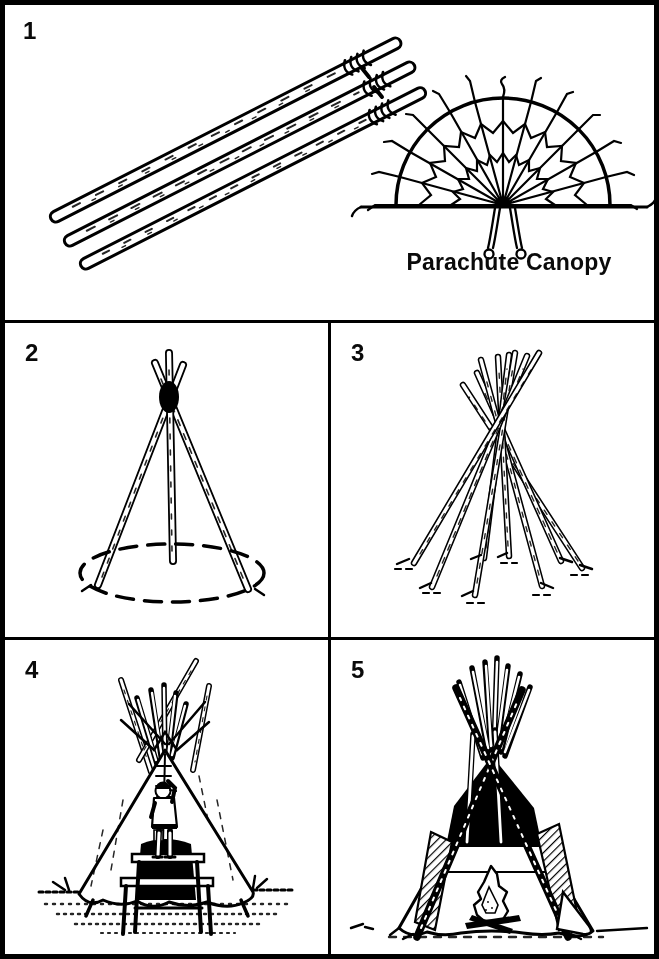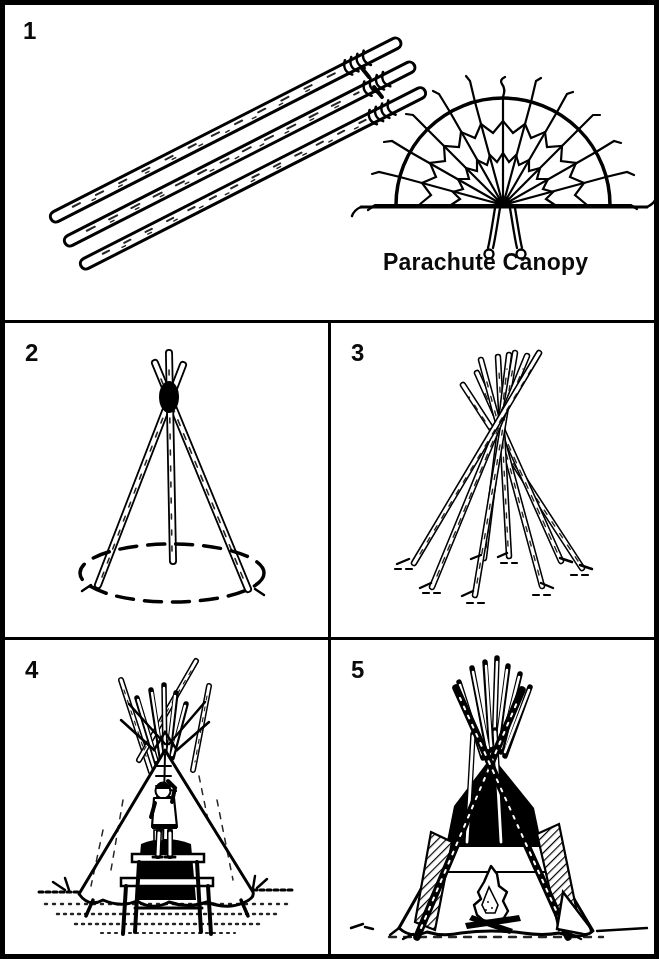--- a/index.html
+++ b/index.html
@@ -12,21 +12,21 @@
   .panel { position:relative; background:#fff; overflow:hidden; }
   .p1 { grid-column:1 / span 2; }
   .panel svg { position:absolute; left:0; top:0; }
   .num {
     position:absolute; left:20px; top:18px; z-index:5;
     font-weight:700; font-size:24px; color:#0a0a0a; line-height:1;
   }
   .p1 .num { left:18px; top:14px; }
   .caption {
     position:absolute; left:378px; top:244px; width:252px; z-index:5;
-    font-weight:700; font-size:23px; color:#0a0a0a; letter-spacing:.2px;
+    text-align:center; font-weight:700; font-size:23px; color:#0a0a0a; letter-spacing:.2px;
   }
   
   .ob { stroke:#000; fill:none; stroke-linecap:round; }
   .wt { stroke:#fff; fill:none; stroke-linecap:round; }
   .tx { stroke:#000; fill:none; stroke-linecap:round; opacity:.85; }
   .g  { stroke:#000; fill:none; stroke-linecap:round; }
 </style>
 </head>
 <body>
 

